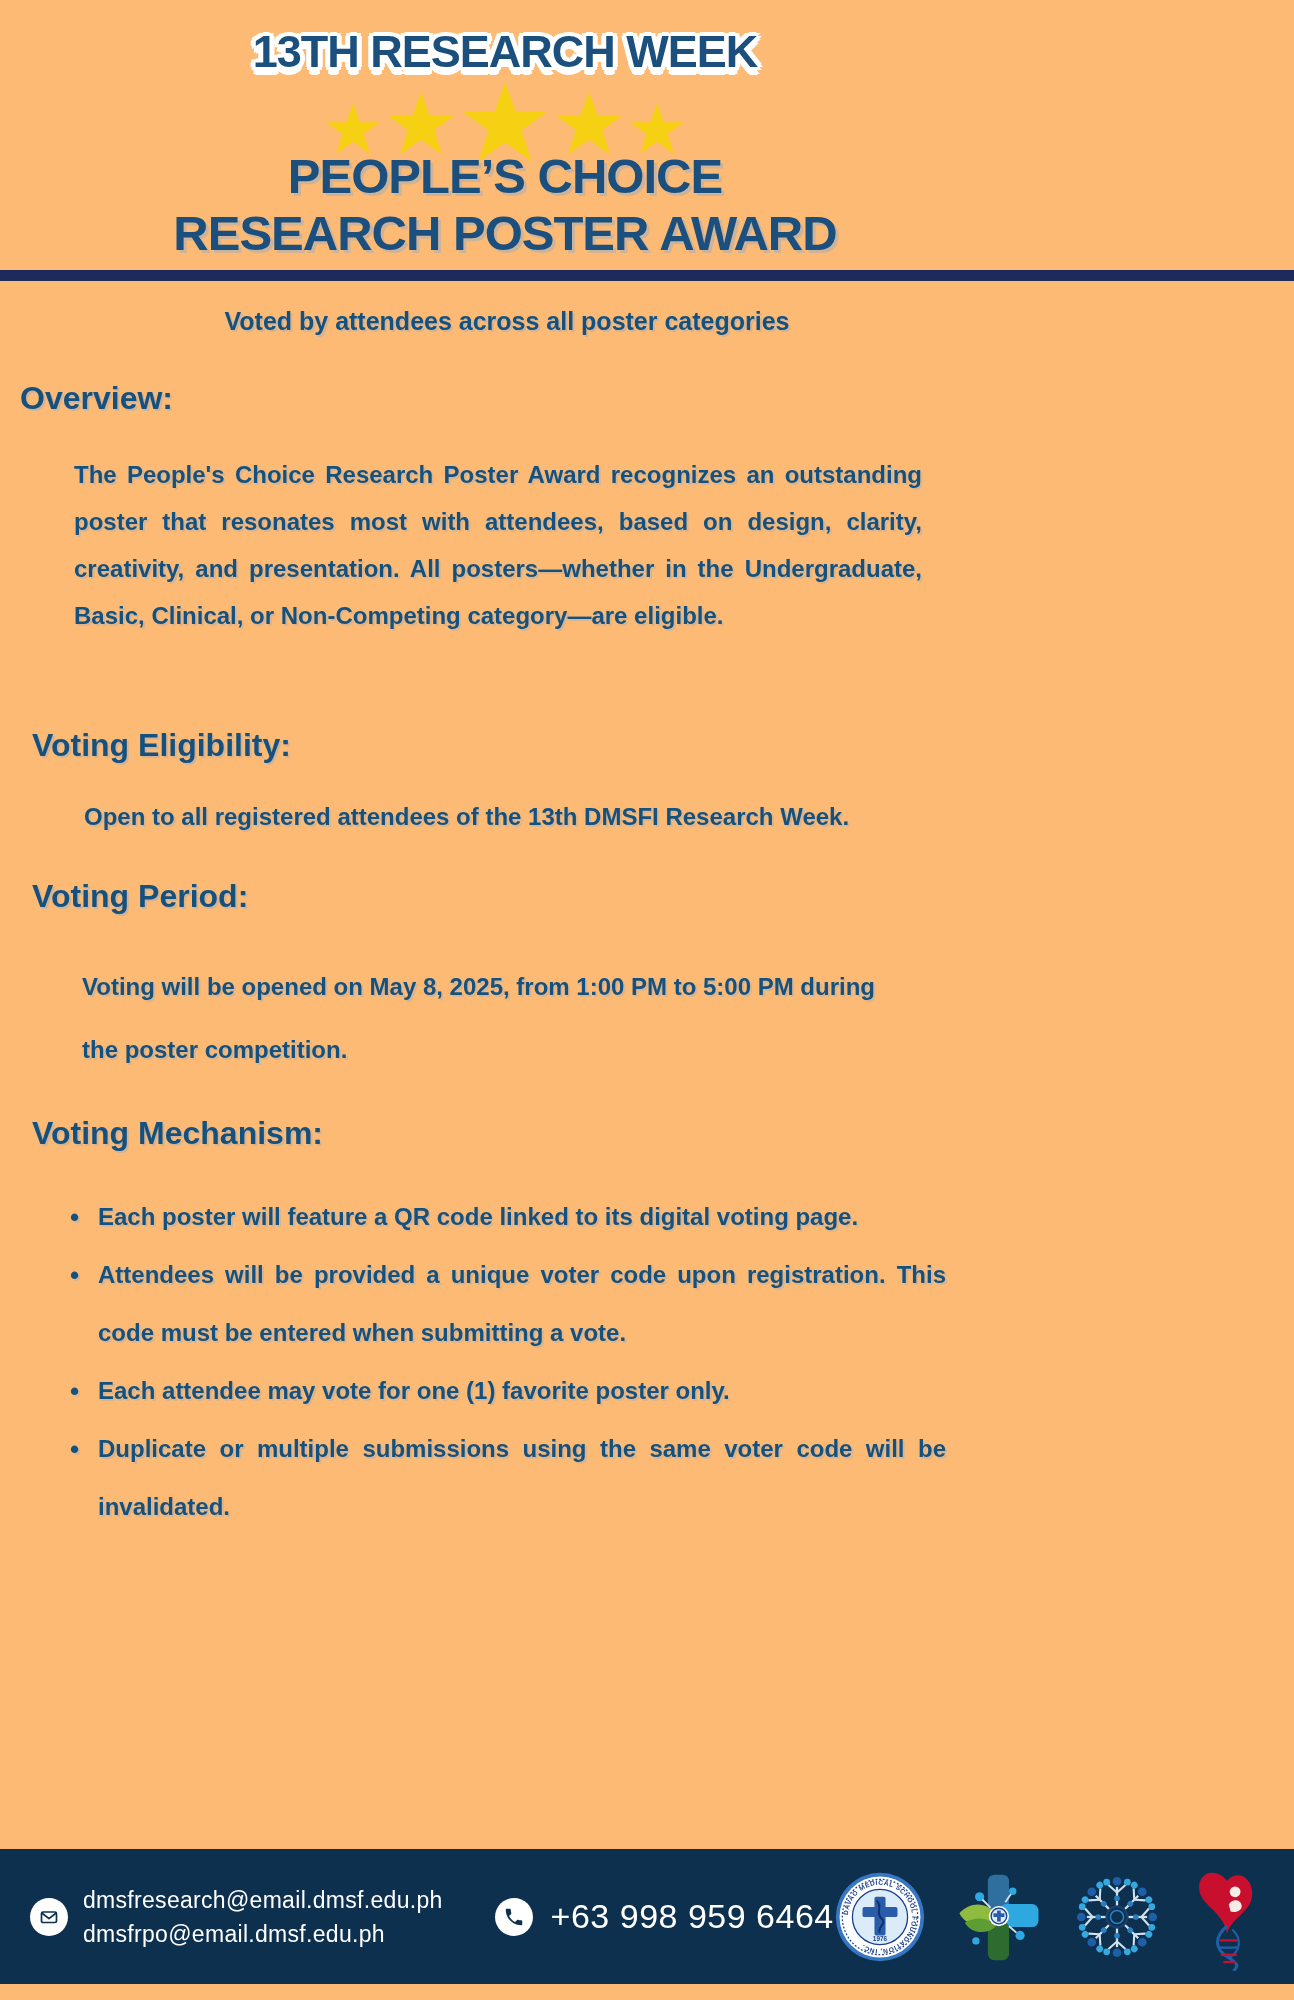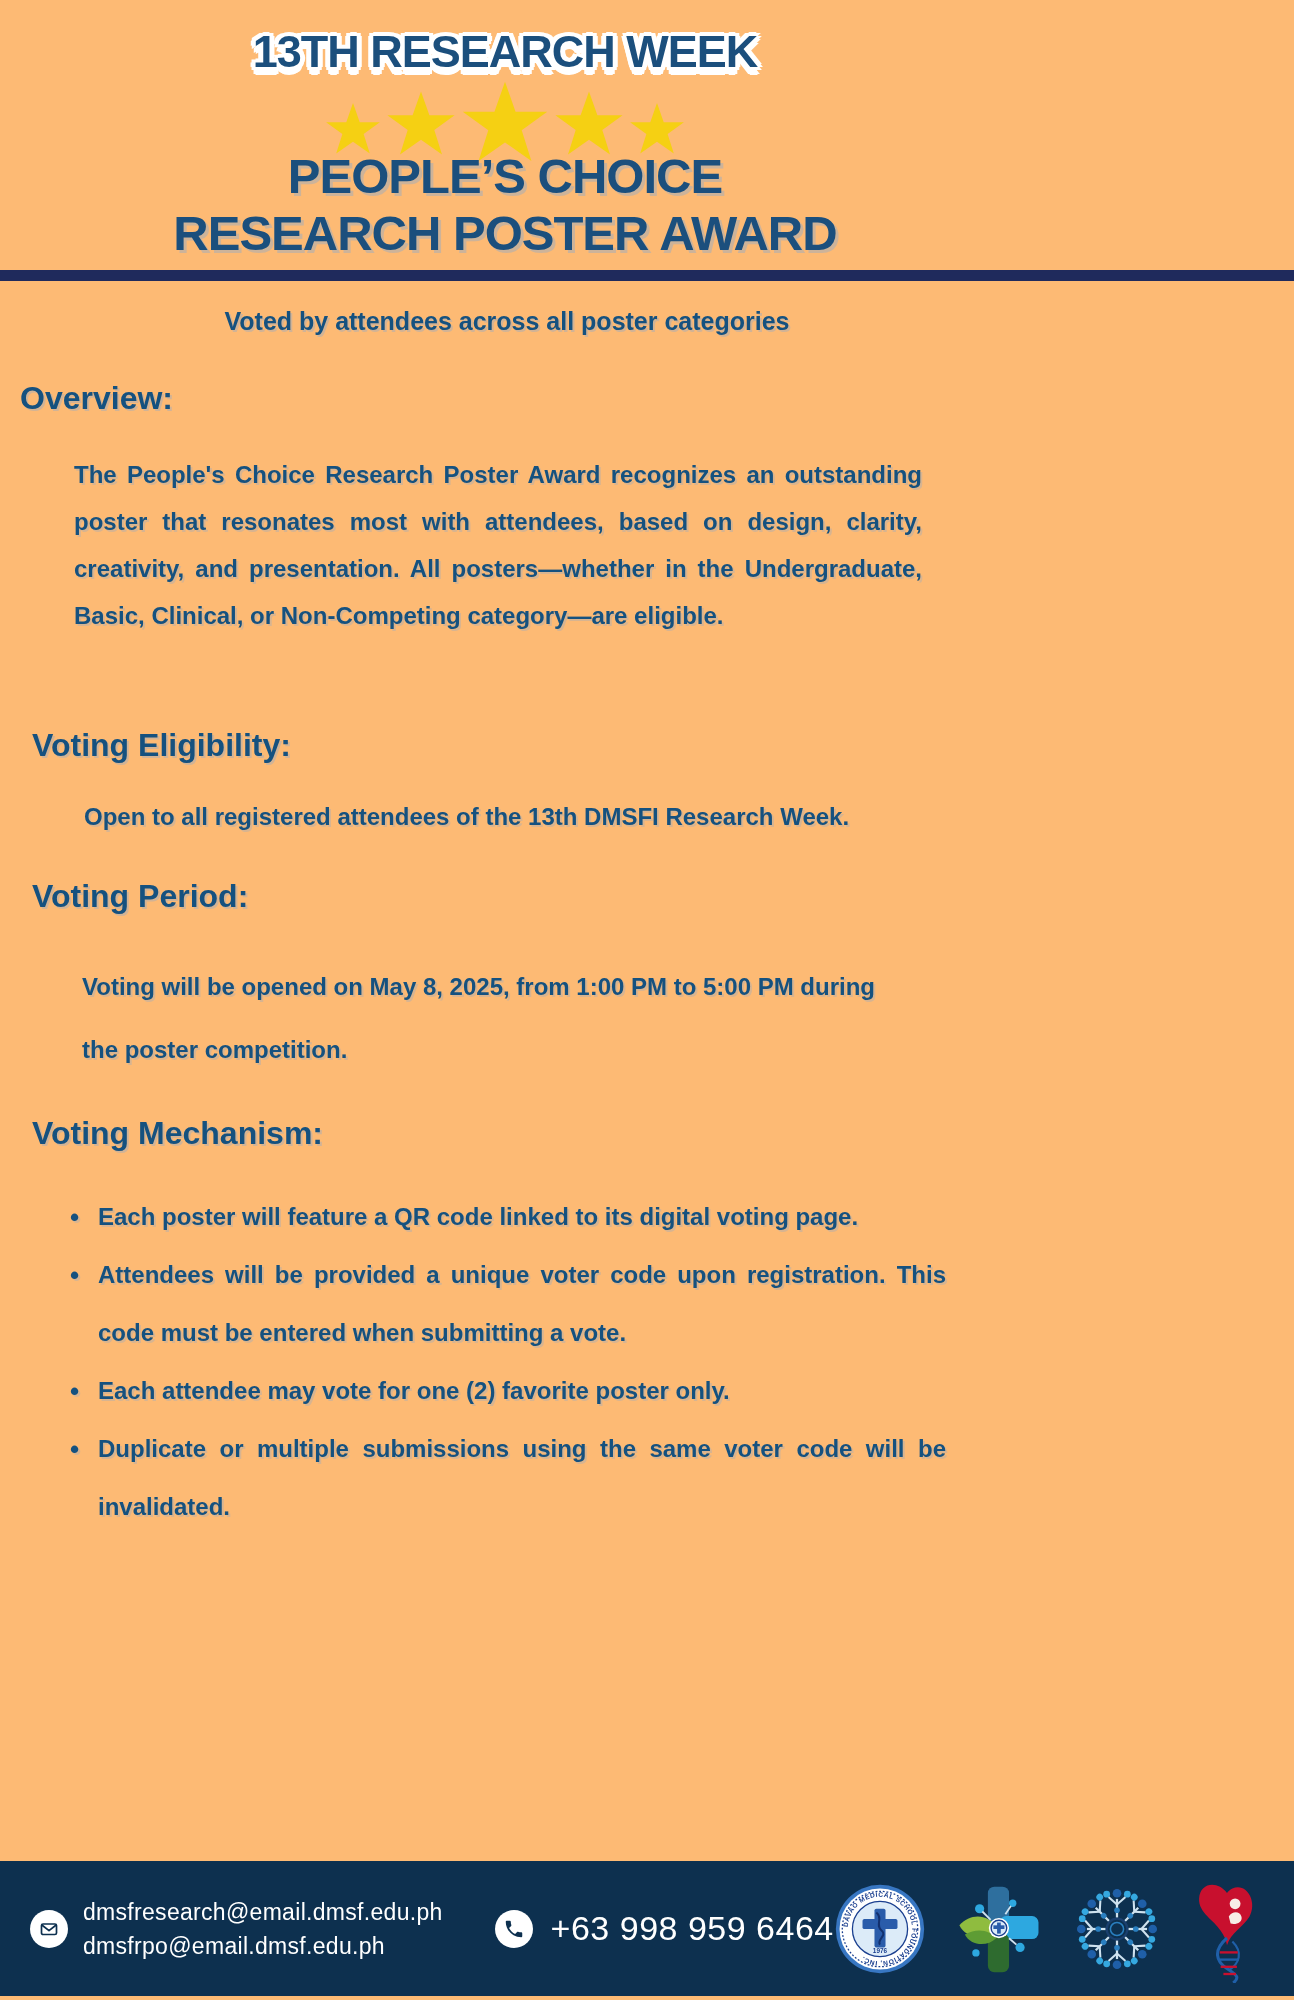--- a/index.html
+++ b/index.html
@@ -82,21 +82,21 @@
     text-shadow:2px 2px 0 rgba(146,170,199,.35);
   }
   .bullets li::before{
     content:"\2022";
     position:absolute;left:2px;top:0;
     font-size:26px;color:#15517f;
   }
 
   
   .footer{
-    position:absolute;left:0;right:0;bottom:4px;height:135px;
+    position:absolute;left:0;right:0;bottom:16px;height:135px;
     background:#0d304f;color:#fff;
     display:flex;align-items:center;
     padding:0 30px;box-sizing:border-box;
   }
   .contact{display:flex;align-items:center;}
   .circle-icon{
     width:38px;height:38px;border-radius:50%;
     background:#fff;flex:0 0 auto;
     display:flex;align-items:center;justify-content:center;
   }
@@ -147,21 +147,21 @@
     <h3 class="section-heading h-eligibility">Voting Eligibility:</h3>
     <p class="para p-eligibility">Open to all registered attendees of the 13th DMSFI Research Week.</p>
 
     <h3 class="section-heading h-period">Voting Period:</h3>
     <p class="para p-period">Voting will be opened on May 8, 2025, from 1:00 PM to 5:00 PM during the poster competition.</p>
 
     <h3 class="section-heading h-mechanism">Voting Mechanism:</h3>
     <ul class="bullets">
       <li>Each poster will feature a QR code linked to its digital voting page.</li>
       <li>Attendees will be provided a unique voter code upon registration. This code must be entered when submitting a vote.</li>
-      <li>Each attendee may vote for one (2) favorite poster only.</li>
+      <li>Each attendee may vote for one (1) favorite poster only.</li>
       <li>Duplicate or multiple submissions using the same voter code will be invalidated.</li>
     </ul>
   </main>
 
   <footer class="footer">
     <div class="contact">
       <span class="circle-icon">
         <svg width="24" height="24" viewBox="0 0 24 24">
           <rect x="4.5" y="7" width="15" height="10.5" rx="1.6" fill="none" stroke="#0d304f" stroke-width="1.7"></rect>
           <polyline points="5.5,8.5 12,13.6 18.5,8.5" fill="none" stroke="#0d304f" stroke-width="1.7" stroke-linecap="round" stroke-linejoin="round"></polyline>

